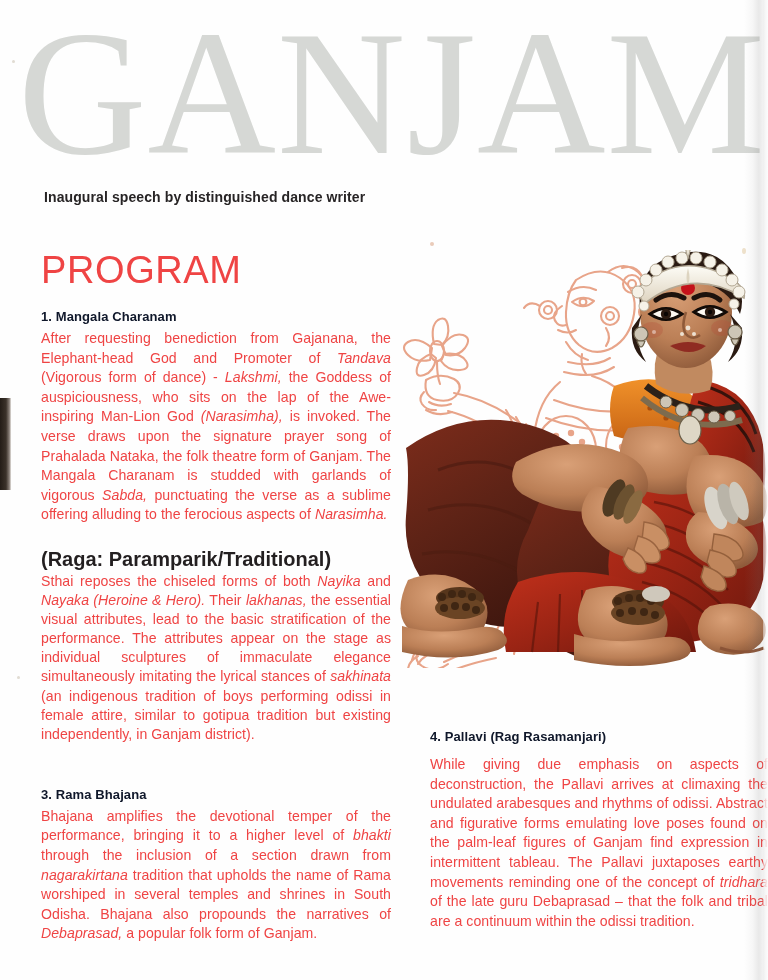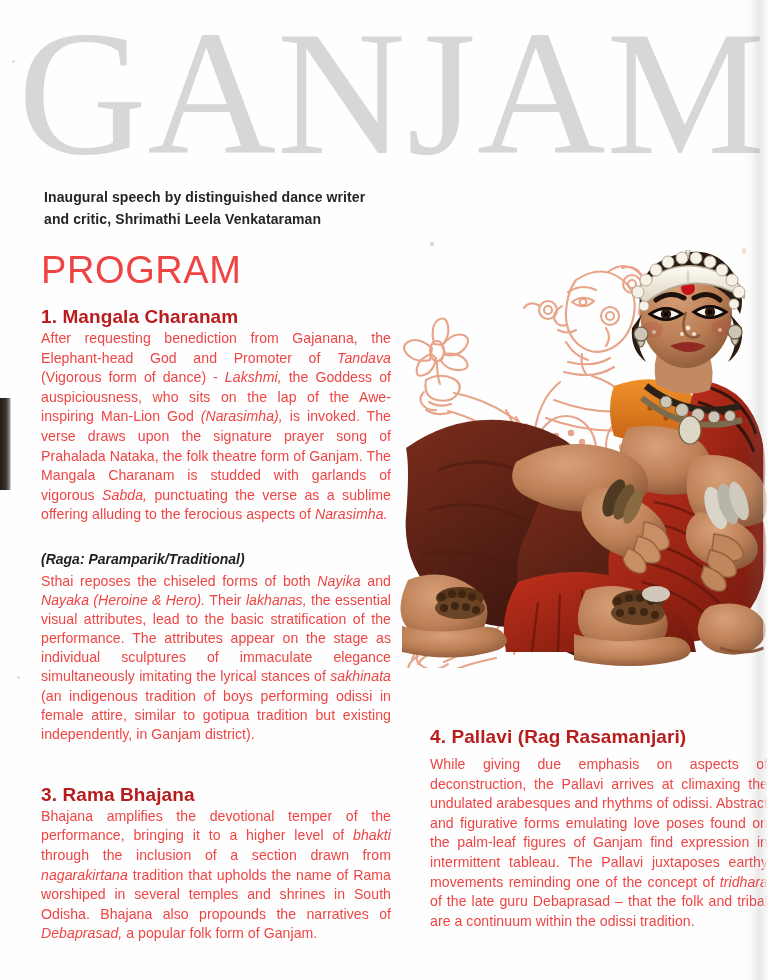--- a/index.html
+++ b/index.html
@@ -68,32 +68,31 @@
     position:absolute;left:41px;top:306px;width:350px;
   }
   .col-right{
     position:absolute;left:430px;top:726px;width:338px;
   }
 
   .sec{margin-bottom:20px;}
   .sec:last-child{margin-bottom:0;}
 
   .sec-h{
-    font-size:19px;
+    font-size:13px;
     font-weight:bold;
-    color:#b91c1c;
+    color:#0f172a;
     line-height:21px;
     margin:0 0 2px 0;
     letter-spacing:.1px;
   }
   .sec-h .ital{}
   .sec-sub{
-    font-size:14px;
+    font-size:20px;
     font-weight:bold;
-    font-style:italic;
     color:#231f20;
     line-height:21px;
     margin:0 0 2px 0;
   }
   .sec-p{
     font-size:14.1px;
     line-height:19.6px;
     color:#ef4444;
     text-align:justify;
     margin:0;
@@ -453,21 +452,20 @@
 
       <path d="M290 8 q-5 -14 0 -22 q5 8 0 22z" fill="#ece5d6" stroke="#b3a894" stroke-width="1.2"></path>
       <circle cx="290" cy="-14" r="5" fill="#f6f2e8" stroke="#b3a894" stroke-width="1.2"></circle>
 
       <path d="M290 18 q-3 12 0 16 q3 -4 0 -16z" fill="#ddd4c0"></path>
     </svg>
   </div>
 
   <div class="intro">
     <div>Inaugural speech by distinguished dance writer</div>
-    <div>and critic, Shrimathi Leela Venkataraman</div>
   </div>
 
   <div class="program-title">PROGRAM</div>
 
   <div class="col-left">
 
     <div class="sec">
       <div class="sec-h">1. Mangala Charanam</div>
       <p class="sec-p">After requesting benediction from Gajanana, the Elephant-head God and Promoter of <i>Tandava</i> (Vigorous form of dance) - <i>Lakshmi,</i> the Goddess of auspiciousness, who sits on the lap of the Awe-inspiring Man-Lion God <i>(Narasimha),</i> is invoked. The verse draws upon the signature prayer song of Prahalada Nataka, the folk theatre form of Ganjam. The Mangala Charanam is studded with garlands of vigorous <i>Sabda,</i> punctuating the verse as a sublime offering alluding to the ferocious aspects of <i>Narasimha.</i></p>
     </div>

